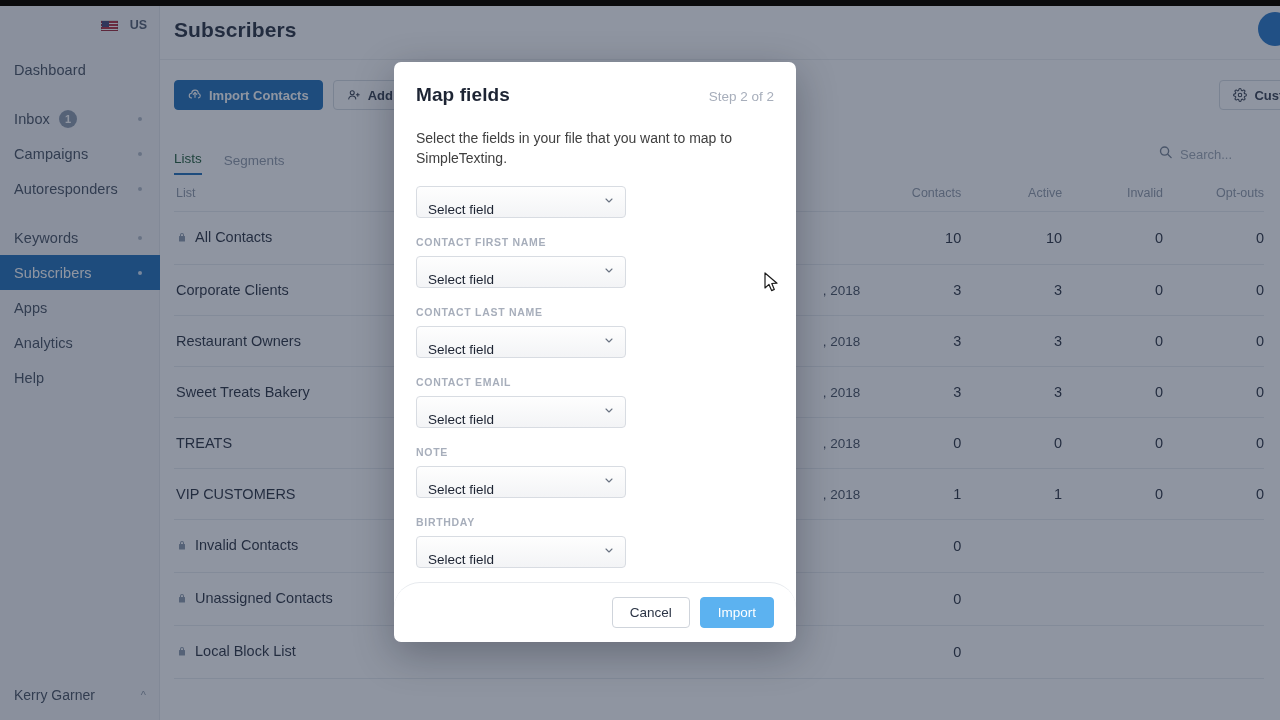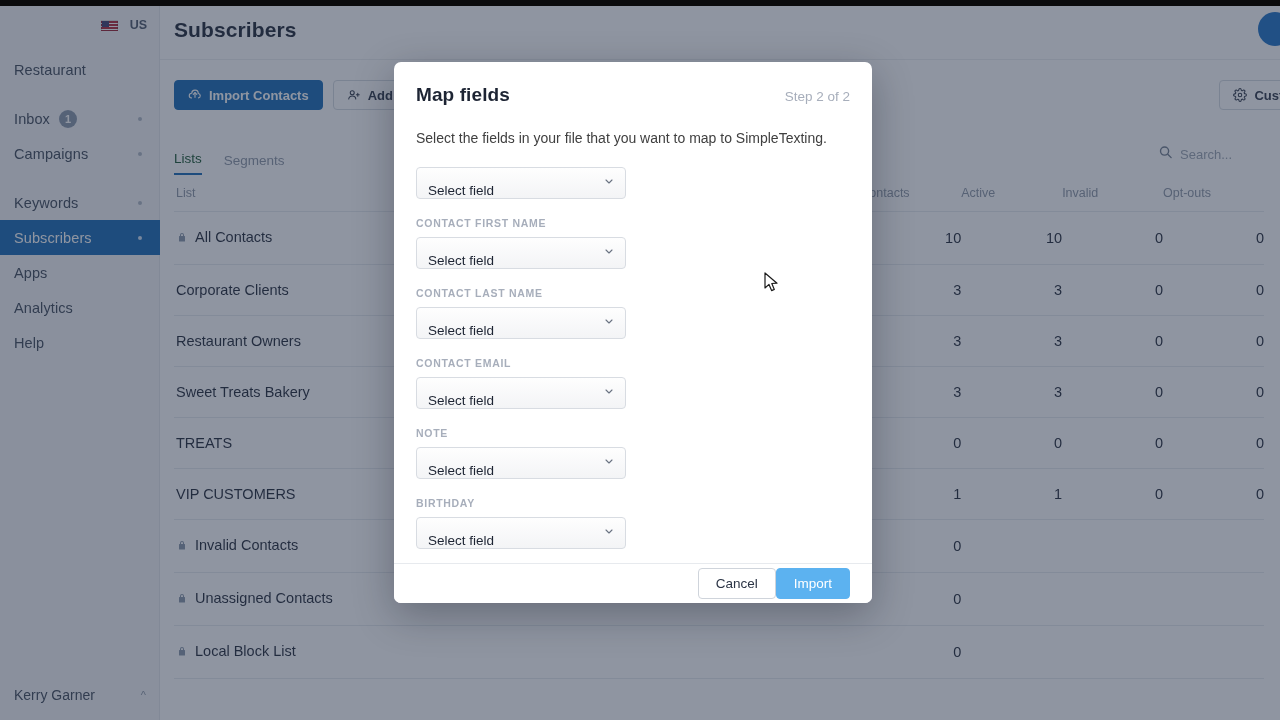--- a/index.html
+++ b/index.html
@@ -209,21 +209,21 @@
     font-weight: 400;
     border-bottom: 2.5px solid #1467b3;
   }
 
   
   table.lists { width: 1090px; border-collapse: collapse; margin-top: 0; }
   table.lists thead th {
     font-size: 12.5px;
     font-weight: 400;
     color: #8a94a3;
-    text-align: left;
+    text-align: right;
     padding: 11px 0;
     border-bottom: 1px solid #e7eaee;
   }
   table.lists thead th.col-list { text-align: left; padding-left: 2px; }
   table.lists tbody td {
     font-size: 14.5px;
     color: #1d2433;
     text-align: right;
     padding: 17px 0;
     border-bottom: 1px solid #e7eaee;
@@ -244,21 +244,21 @@
   .overlay {
     position: absolute; inset: 0;
     background: rgba(41,51,74,0.52);
     z-index: 20;
   }
 
   
   .modal {
     position: absolute;
     left: 394px; top: 62px;
-    width: 478px;
+    width: 402px;
     background: #ffffff;
     border-radius: 7px;
     box-shadow: 0 12px 40px rgba(10,14,25,.30);
     z-index: 30;
     overflow: hidden;
   }
   .modal-body { padding: 22px 22px 14px 22px; }
   .modal-head {
     display: flex; align-items: baseline; justify-content: space-between;
   }
@@ -294,23 +294,24 @@
     font-weight: 500;
     cursor: pointer;
   }
   .select .chev-d {
     position: absolute; right: 10px; top: 50%;
     transform: translateY(-50%);
     color: #6a7382;
   }
   .modal-footer {
     border-top: 1px solid #e7eaee;
-    padding: 4px 22px;
-    display: flex; justify-content: flex-end; 
+    padding: 14px 22px;
+    display: flex; justify-content: flex-end; gap: 10px;
     background: #fff;
+    border-radius: 26px;
   }
   .mbtn {
     height: 31px; padding: 0 17px;
     border-radius: 4px;
     font-size: 13.5px;
     font-weight: 500;
     cursor: pointer;
     display: inline-flex; align-items: center;
   }
   .mbtn-cancel { background: #fff; border: 1px solid #cfd4db; color: #2b3445; }
@@ -332,30 +333,34 @@
   <div class="topbar-black"></div>
 
   <aside class="sidebar">
     <div class="locale-row">
       <span class="flag-icon"></span>
       <span>US</span>
     </div>
 
     <nav class="nav">
       <div class="nav-item">
-        <span class="nav-label">Restaurant</span>
+        <span class="nav-label">Dashboard</span>
       </div>
       <div class="nav-spacer"></div>
       <div class="nav-item">
         <span class="nav-label">Inbox</span>
         <span class="badge">1</span>
         <span class="dot"></span>
       </div>
       <div class="nav-item">
         <span class="nav-label">Campaigns</span>
+        <span class="dot"></span>
+      </div>
+      <div class="nav-item">
+        <span class="nav-label">Autoresponders</span>
         <span class="dot"></span>
       </div>
       <div class="nav-spacer"></div>
       <div class="nav-item">
         <span class="nav-label">Keywords</span>
         <span class="dot"></span>
       </div>
       <div class="nav-item active">
         <span class="nav-label">Subscribers</span>
         <span class="dot"></span>

